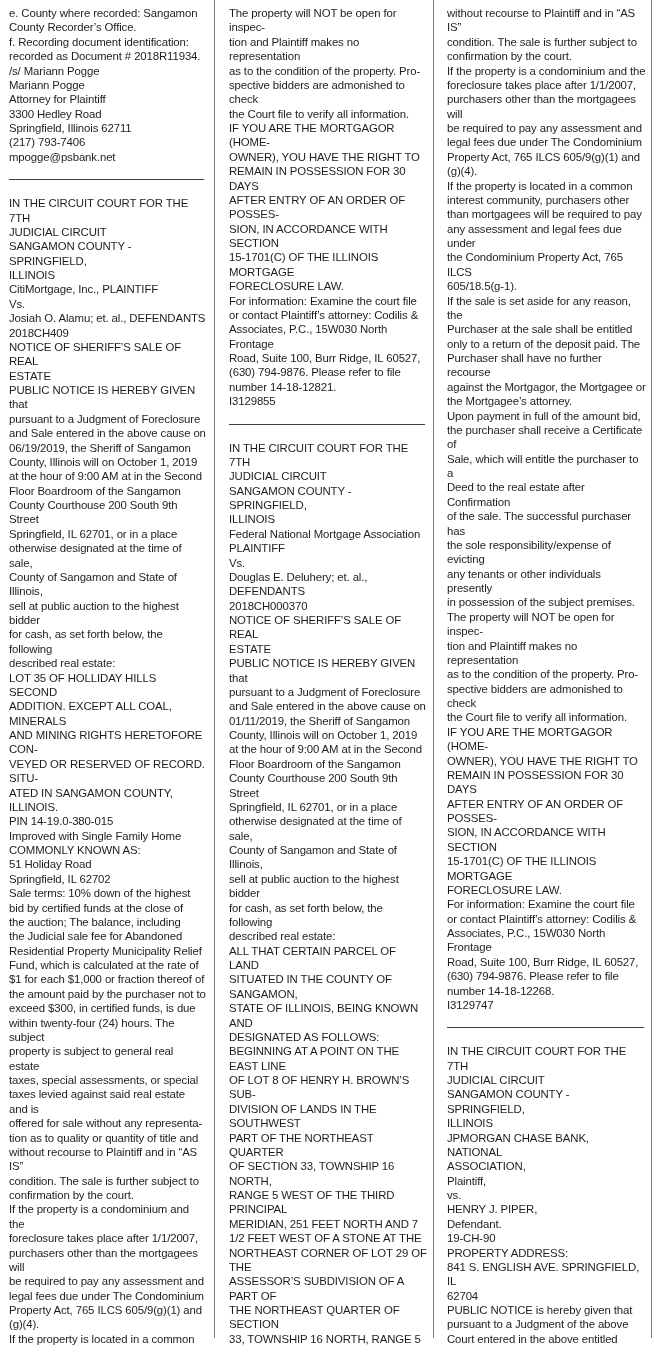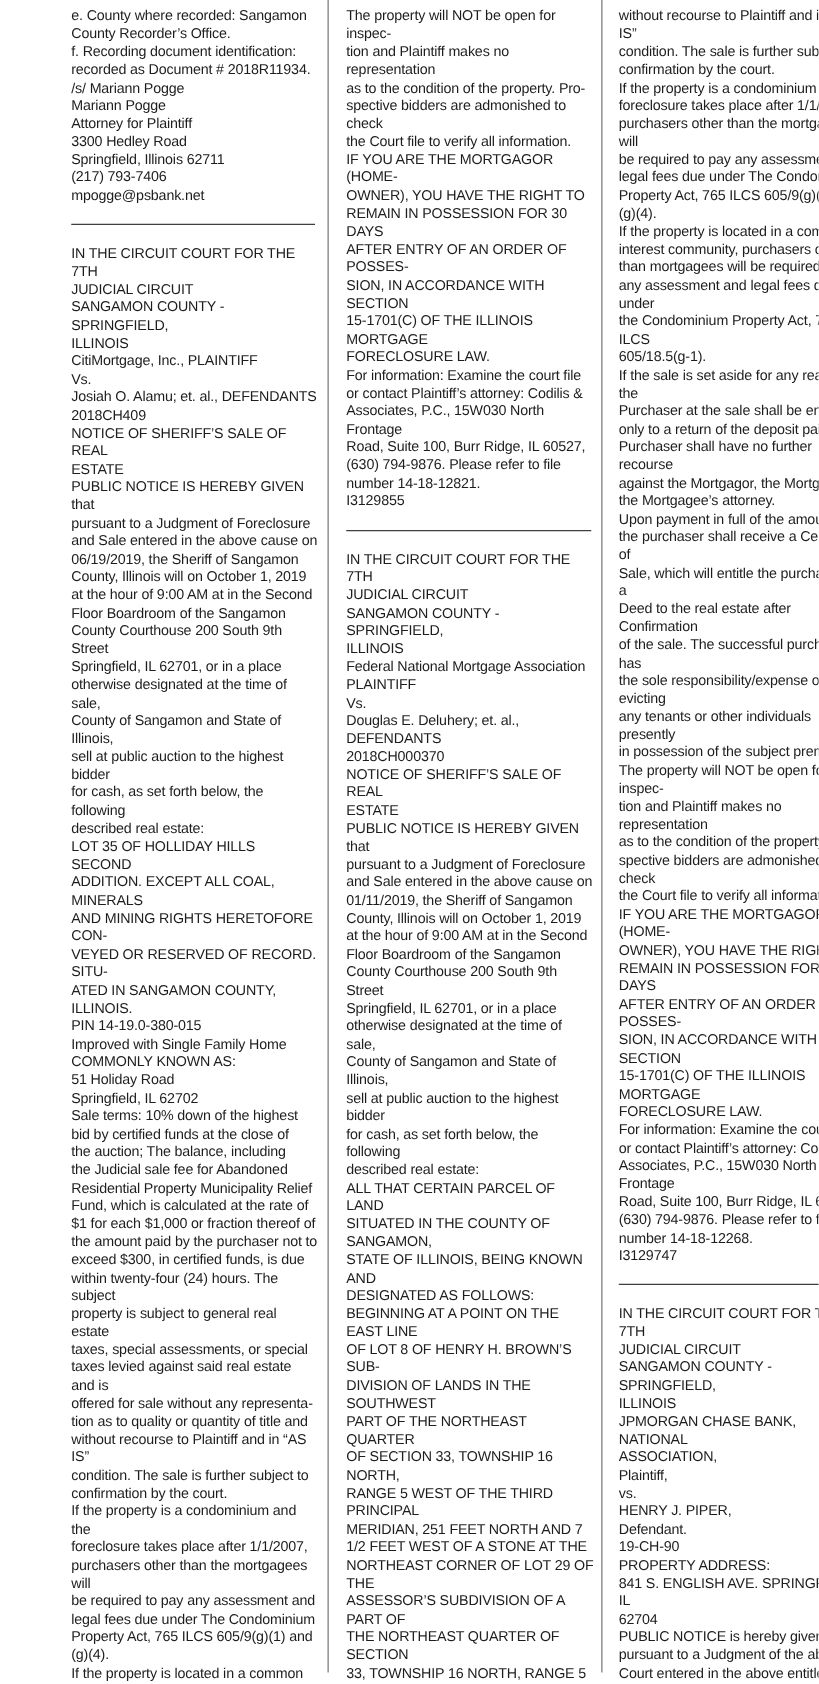--- a/index.html
+++ b/index.html
@@ -16,21 +16,21 @@
     background: #ffffff;
     display: flex;
     overflow: hidden;
     color: #1d1d1d;
   }
   .col {
     box-sizing: border-box;
     padding-top: 6px;
     flex: none;
   }
-  .col-1 { width: 214px; padding-left: 9px;  padding-right: 8px; margin-left: 48px; }
+  .col-1 { width: 214px; padding-left: 9px;  padding-right: 8px; }
   .col-2 { width: 218px; padding-left: 14px; padding-right: 6px; }
   .col-3 { width: 217px; padding-left: 13px; padding-right: 5px; }
   .vrule {
     width: 1px;
     height: 1338px;
     background: #7b7b7b;
     flex: none;
   }
   .notice-text {
     font-size: 11.4px;

